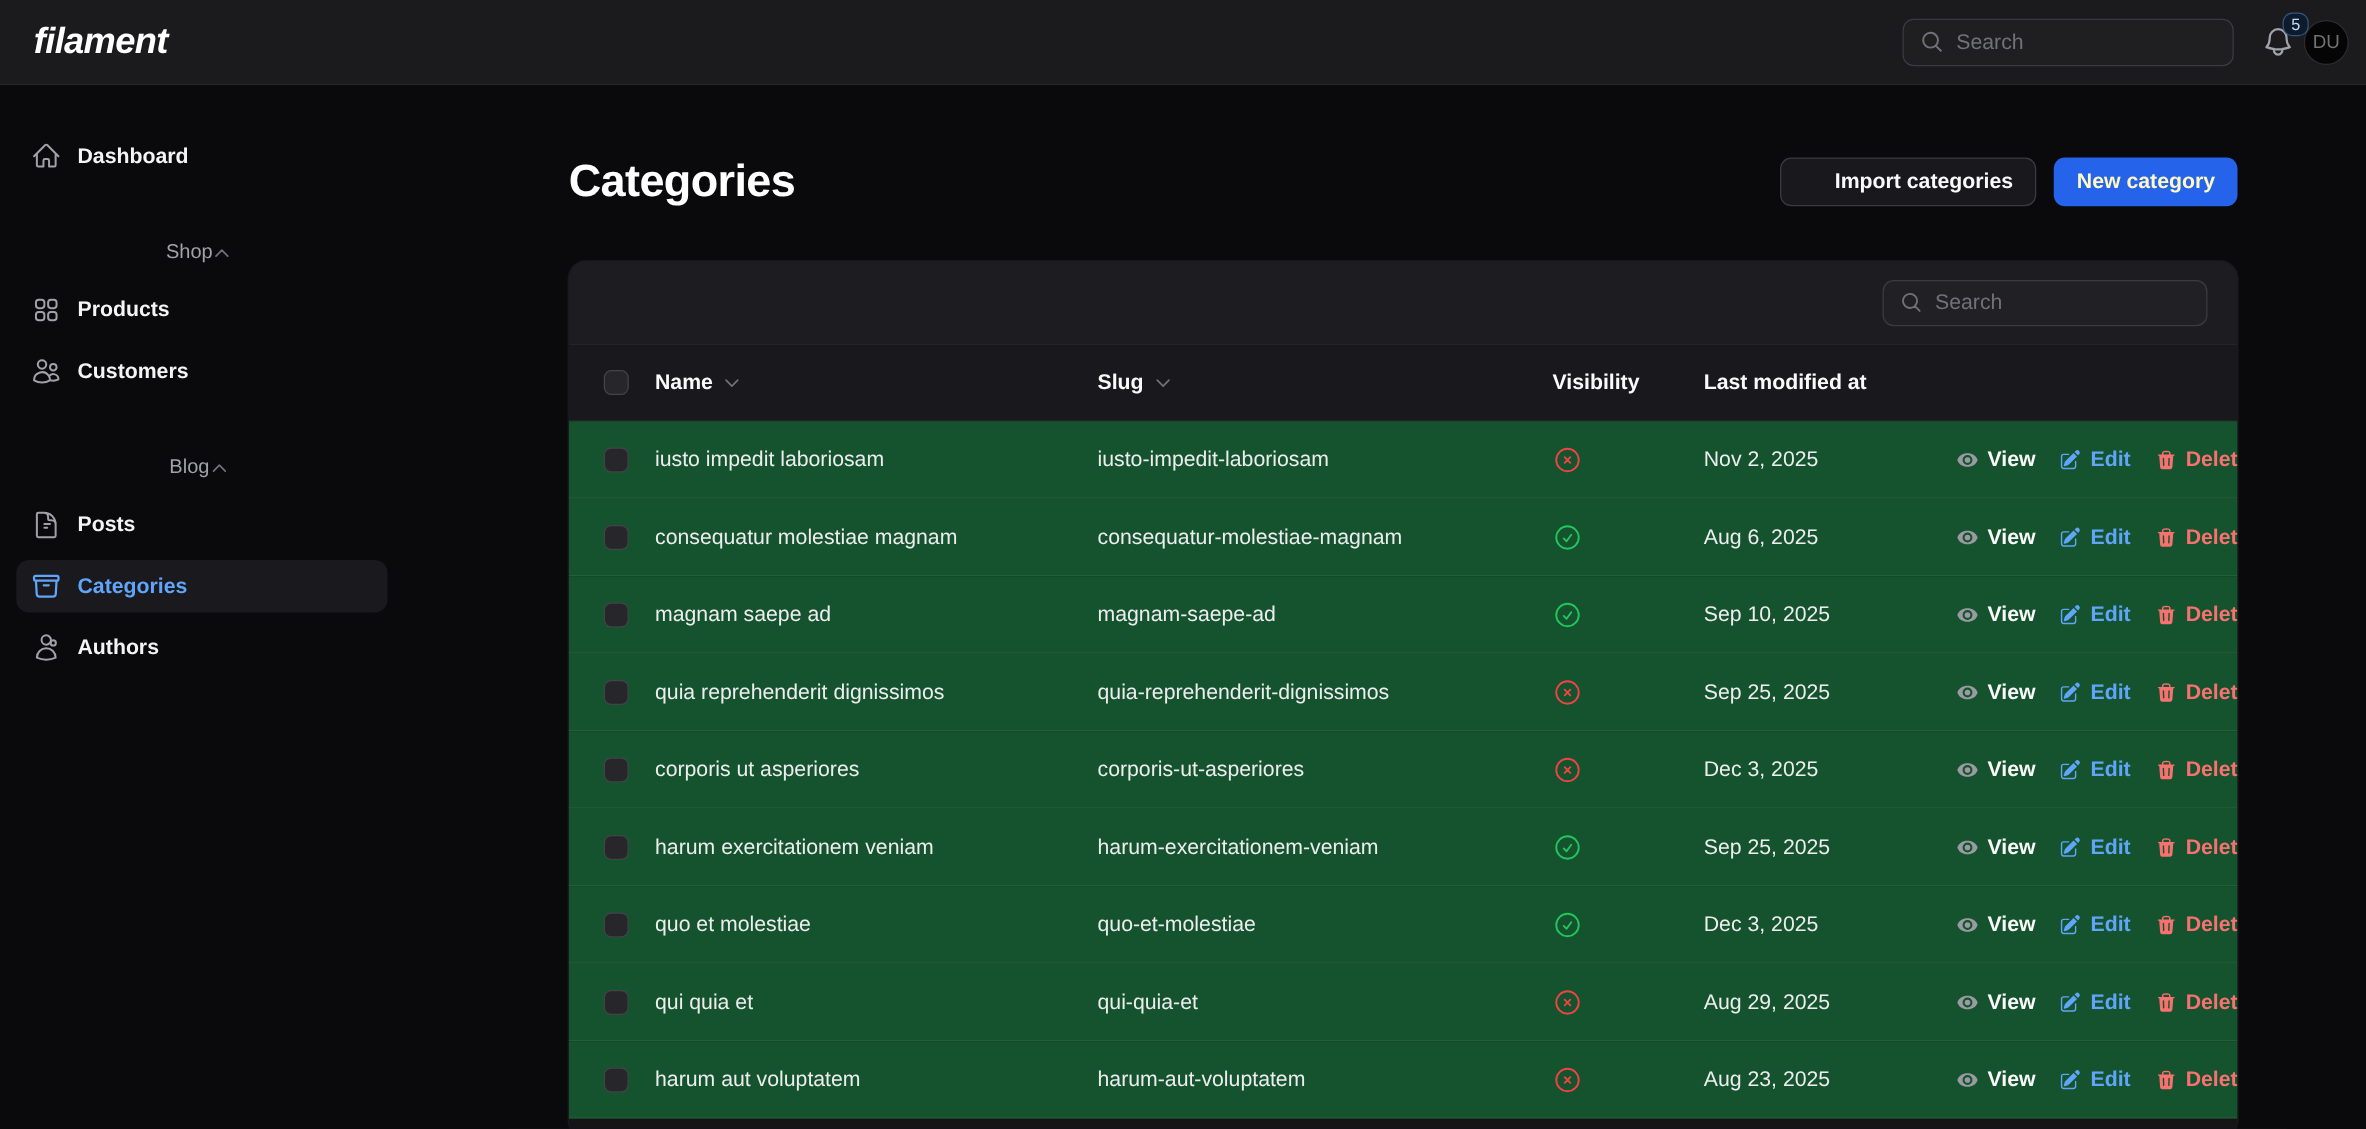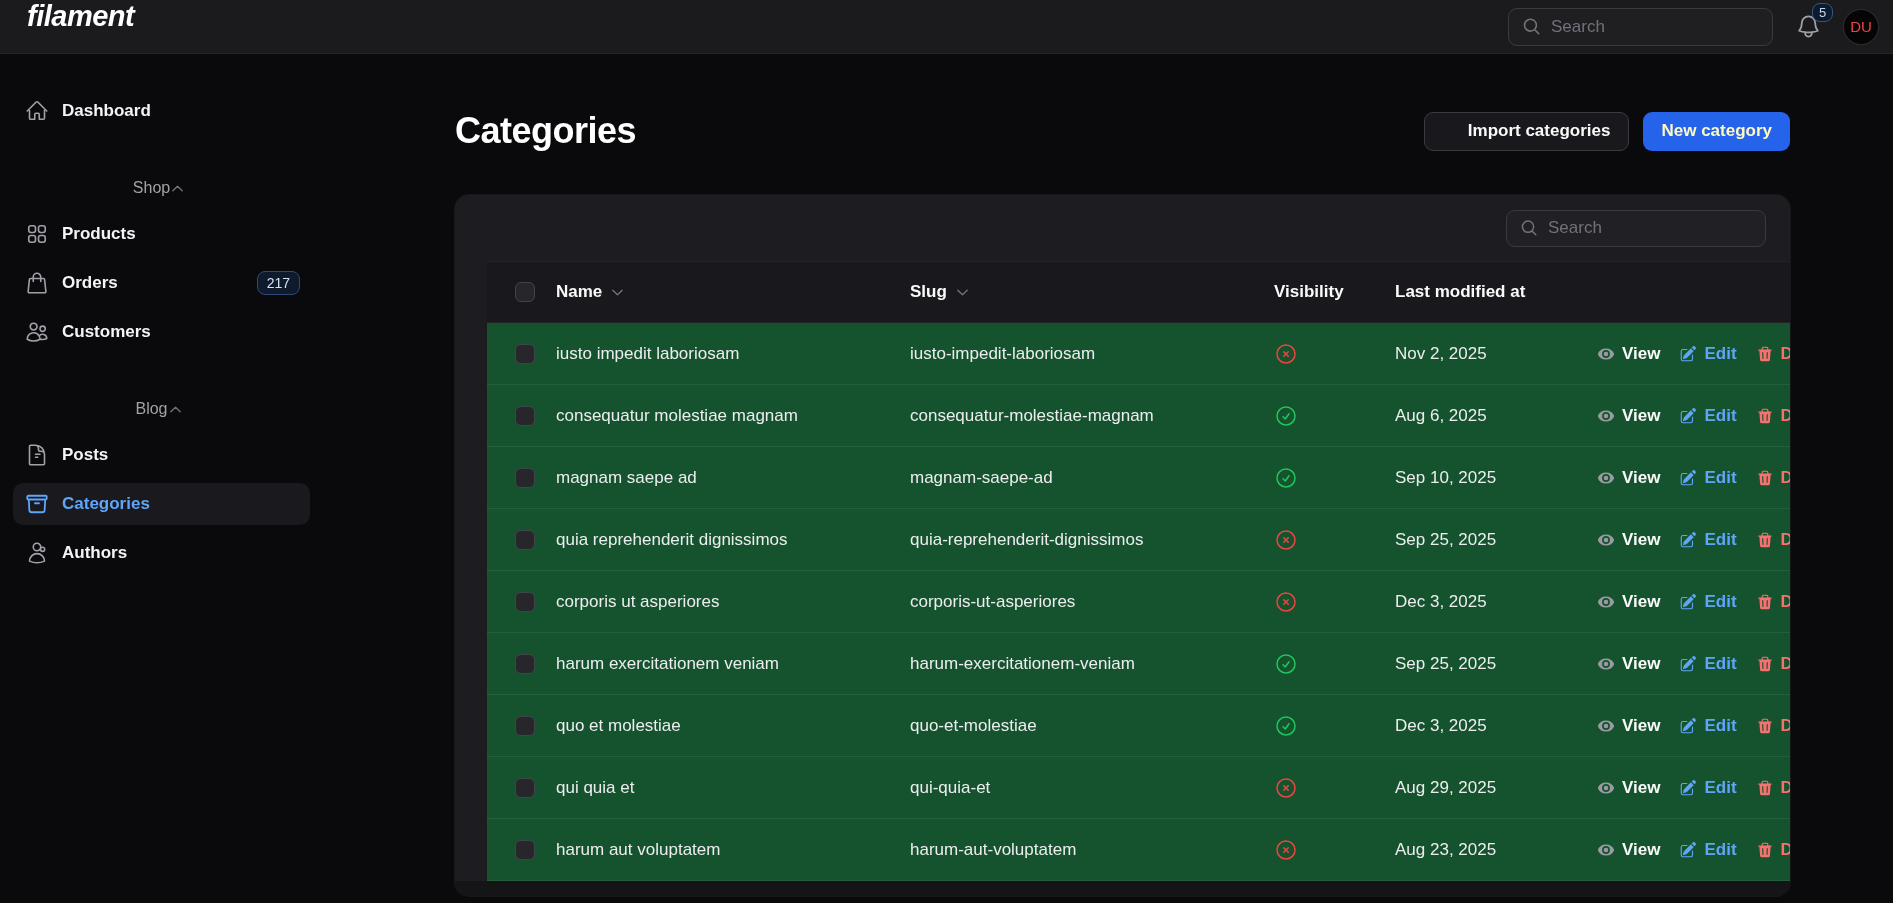--- a/index.html
+++ b/index.html
@@ -6,46 +6,46 @@
   html,body { width:1893px; height:903px; overflow:hidden; }
   body {
     background:#0a0a0c;
     font-family:"Liberation Sans", sans-serif;
     color:#fafafa;
   }
   svg { display:block; }
 
   
   .topbar {
-    height:54px; background:#1b1b1e;
+    height:68px; background:#1b1b1e;
     border-bottom:1px solid rgba(255,255,255,0.05);
-    display:flex; 
+    display:flex; align-items:center;
     padding:0 15px 0 27px;
   }
   .logo { font-size:29px; font-weight:800; font-style:italic; letter-spacing:-0.5px; color:#ffffff; }
   .topbar-right { margin-left:auto; display:flex; align-items:center; }
   .search-box {
     display:flex; align-items:center; gap:10px;
     width:265px; height:38px; padding:0 13px;
     border:1px solid #3a3a41; border-radius:9px;
     background:rgba(255,255,255,0.02);
   }
   .search-box .ph { color:#71717a; font-size:17px; }
   .bell-wrap { position:relative; margin-left:22px; width:27px; height:27px; color:#a1a1aa; }
   .pill-badge {
     position:absolute; top:-10px; left:17px;
     font-size:13px; color:#c3d7f8;
     background:#0e1b2d; border:1px solid #33567f;
     border-radius:8px; padding:0px 6px; line-height:17px;
   }
   .avatar {
     width:34px; height:34px; border-radius:50%;
-    background:#050506; color:#ef4444;
+    background:#050506; color:#737373;
     display:flex; align-items:center; justify-content:center;
-    font-size:15px; font-weight:500; margin-left:22px;
+    font-size:15px; font-weight:500; margin-left:8px;
     box-shadow:0 0 0 1px rgba(255,255,255,0.08);
   }
 
   
   .shell { display:flex; height:843px; }
   .sidebar { flex:0 0 325px; padding:36px 15px 0 13px; }
   .side-item {
     display:flex; align-items:center; gap:13px;
     height:42px; padding:0 10px 0 12px; border-radius:10px;
     margin-bottom:7px; cursor:pointer;
@@ -91,21 +91,20 @@
   .card-toolbar .search-box { width:260px; height:37px; }
   .thead {
     height:62px; background:#19191d;
     border-top:1px solid rgba(255,255,255,0.05);
     border-bottom:1px solid rgba(255,255,255,0.05);
   }
   .grid {
     display:grid;
     grid-template-columns:69px 354px 364px 121px 202px 1fr;
     align-items:center;
-    margin-left:32px;
   }
   .thead .hcell { font-size:17px; font-weight:700; color:#fafafa; display:flex; align-items:center; gap:8px; }
   .sort-chev { width:15px; height:15px; color:#71717a; }
   .c-check { padding-left:28px; }
   .checkbox {
     width:20px; height:20px; border-radius:6px;
     background:#26262b; border:1px solid #43434a; display:block; cursor:pointer;
   }
   .tbody .trow { height:62px; background:#14532d; border-bottom:1px solid rgba(255,255,255,0.07); }
   .cell { font-size:17px; color:#ededf0; }
@@ -156,27 +155,20 @@
       <span class="g-label">Shop</span>
       <svg class="g-chev" viewBox="0 0 24 24" fill="none" stroke="currentColor" stroke-width="2.2" stroke-linecap="round" stroke-linejoin="round">
           <path d="M4.5 15.75l7.5-7.5 7.5 7.5"></path>
         </svg>
     </div>
     <div class="side-item">
       <svg class="s-icon" viewBox="0 0 24 24" fill="none" stroke="currentColor" stroke-width="1.6" stroke-linecap="round" stroke-linejoin="round">
           <path d="M3.75 6A2.25 2.25 0 016 3.75h2.25A2.25 2.25 0 0110.5 6v2.25a2.25 2.25 0 01-2.25 2.25H6a2.25 2.25 0 01-2.25-2.25V6zM3.75 15.75A2.25 2.25 0 016 13.5h2.25a2.25 2.25 0 012.25 2.25V18a2.25 2.25 0 01-2.25 2.25H6A2.25 2.25 0 013.75 18v-2.25zM13.5 6a2.25 2.25 0 012.25-2.25H18A2.25 2.25 0 0120.25 6v2.25A2.25 2.25 0 0118 10.5h-2.25a2.25 2.25 0 01-2.25-2.25V6zM13.5 15.75a2.25 2.25 0 012.25-2.25H18a2.25 2.25 0 012.25 2.25V18A2.25 2.25 0 0118 20.25h-2.25A2.25 2.25 0 0113.5 18v-2.25z"></path>
         </svg>
       <span class="s-label">Products</span>
-    </div>
-    <div class="side-item">
-      <svg class="s-icon" viewBox="0 0 24 24" fill="none" stroke="currentColor" stroke-width="1.6" stroke-linecap="round" stroke-linejoin="round">
-          <path d="M15.75 10.5V6a3.75 3.75 0 10-7.5 0v4.5m11.36-1.99l1.26 12a1.13 1.13 0 01-1.12 1.24H4.25a1.13 1.13 0 01-1.12-1.24l1.26-12A1.13 1.13 0 015.51 7.5h12.98c.57 0 1.05.43 1.12 1.01z"></path>
-        </svg>
-      <span class="s-label">Orders</span>
-      <span class="count-badge">217</span>
     </div>
     <div class="side-item">
       <svg class="s-icon" viewBox="0 0 24 24" fill="none" stroke="currentColor" stroke-width="1.6" stroke-linecap="round" stroke-linejoin="round">
           <path d="M15 19.13a9.4 9.4 0 002.63.37 9.34 9.34 0 004.12-.95 4.13 4.13 0 00-7.53-2.49M15 19.13v-.01c0-1.11-.29-2.16-.79-3.07M15 19.13v.1A12.32 12.32 0 018.62 21c-2.33 0-4.51-.65-6.37-1.77v-.11a6.38 6.38 0 0111.96-3.07M12 6.38a3.38 3.38 0 11-6.75 0 3.38 3.38 0 016.75 0zm8.25 2.25a2.63 2.63 0 11-5.25 0 2.63 2.63 0 015.25 0z"></path>
         </svg>
       <span class="s-label">Customers</span>
     </div>
 
     <div class="group-head">
       <span class="g-label">Blog</span>

